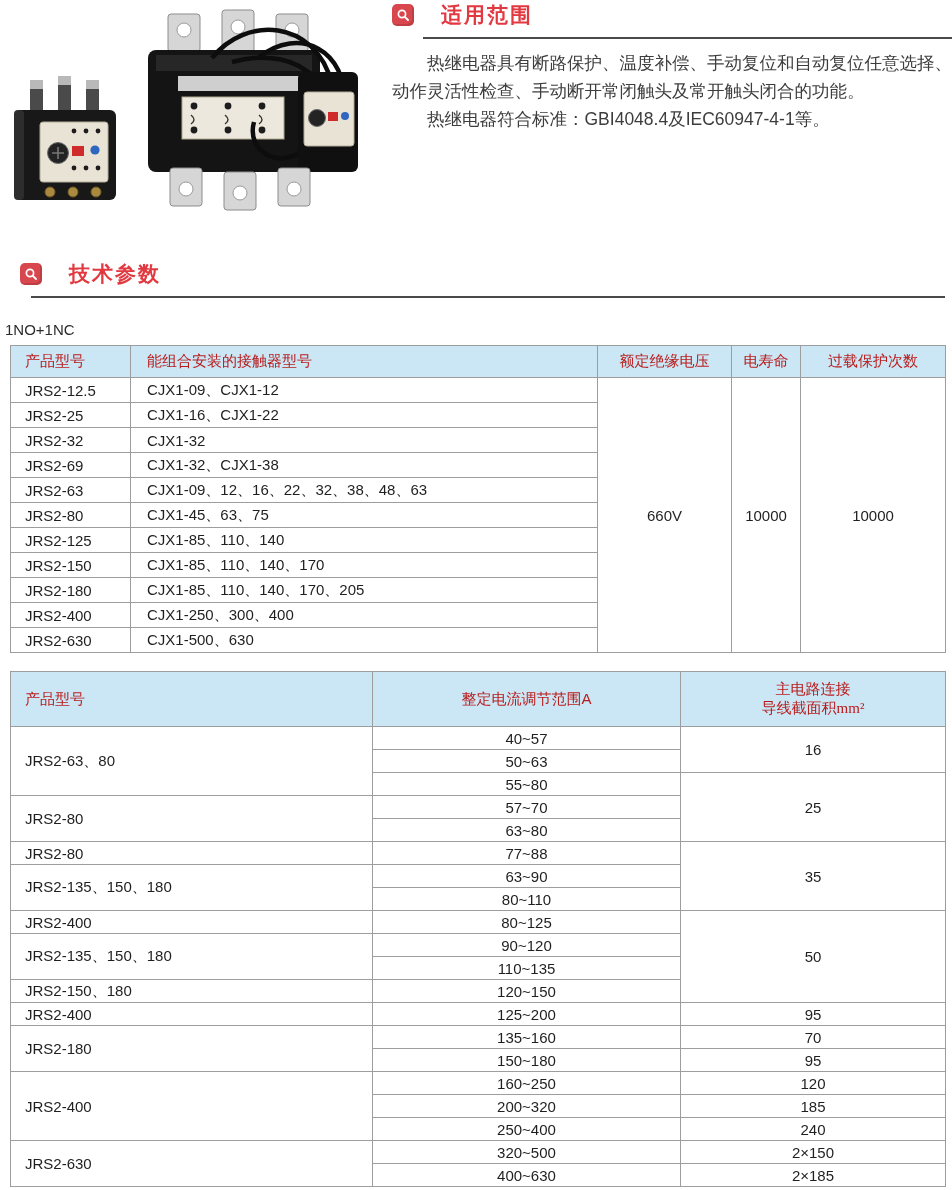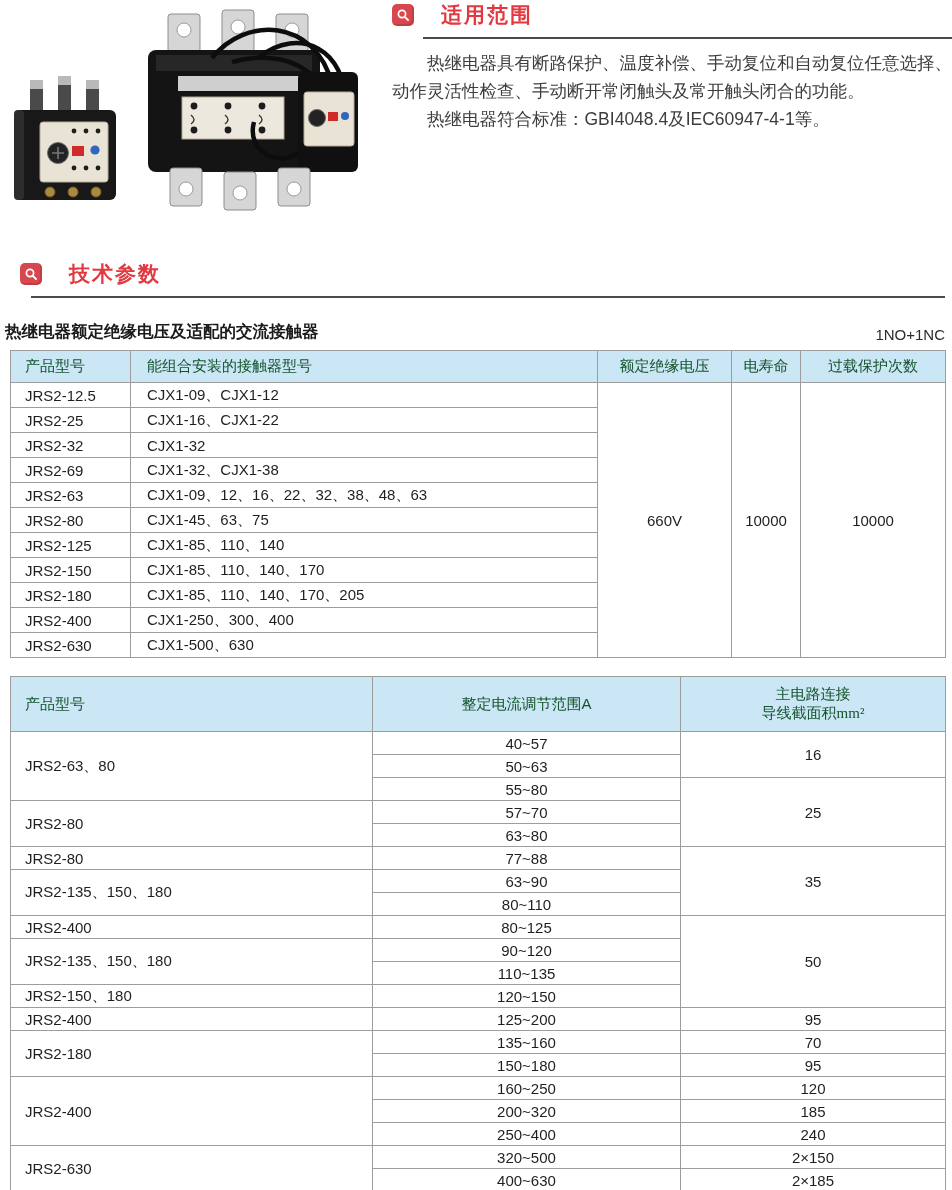--- a/index.html
+++ b/index.html
@@ -25,21 +25,21 @@
 
   
   .caption-row{display:flex;justify-content:space-between;align-items:flex-end;margin:23px 7px 7px 5px;}
   .caption{font-size:16.5px;font-weight:bold;color:#1b1b1b;}
   .caption-right{font-size:15px;color:#2b2b2b;}
 
   
   table{border-collapse:collapse;table-layout:fixed;width:935px;margin-left:10px;background:#fff;}
   th,td{border:1px solid #9d9d9d;font-size:15px;color:#1f1f1f;font-weight:normal;
         padding:0;overflow:hidden;white-space:nowrap;}
-  thead th{background:#cbe6f4;color:#14532d;}
+  thead th{background:#cbe6f4;color:#b91c1c;}
   .t1 thead th{height:31px;}
   .t1 tbody td{height:24px;}
   .t2 thead th{height:54px;}
   .t2 tbody td{height:22px;}
   .t2{margin-top:18px;}
   .left{text-align:left;padding-left:14px;}
   .center{text-align:center;}
   .t1 td.contactors-cell, .t1 th.h-contactors{padding-left:16px;text-align:left;}
   .hdr-2line{line-height:1.25;font-size:15px;font-family:Liberation Serif, serif;}
 </style>
@@ -143,21 +143,20 @@
         <svg width="14" height="14" viewBox="0 0 14 14">
             <circle cx="6" cy="6" r="3.6" fill="none" stroke="#fff" stroke-width="1.7"></circle>
             <path d="M8.8 8.8 L12 12" stroke="#fff" stroke-width="1.9" stroke-linecap="round"></path>
           </svg>
       </span>
       <h2 class="sec-title">技术参数</h2>
     </div>
     <div class="rule"></div>
 
     <div class="caption-row">
-      <span class="caption">热继电器额定绝缘电压及适配的交流接触器</span>
       <span class="caption-right">1NO+1NC</span>
     </div>
 
     <table class="t1">
       <colgroup>
           <col style="width:120px">
           <col style="width:467px">
           <col style="width:134px">
           <col style="width:69px">
           <col style="width:145px">

